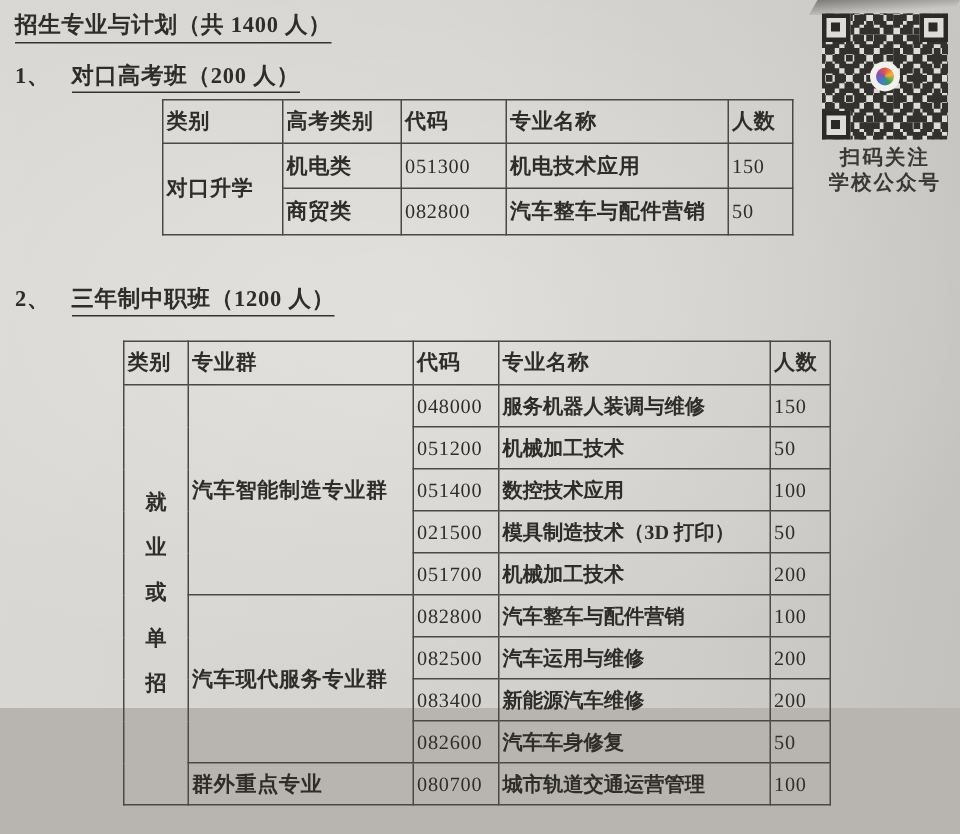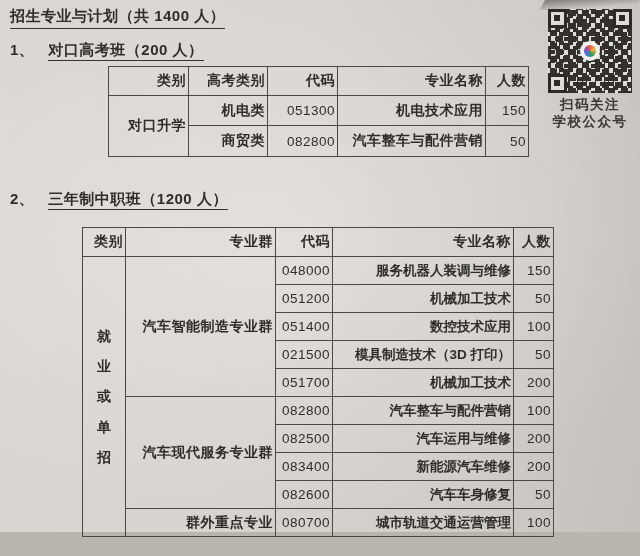--- a/index.html
+++ b/index.html
@@ -3,46 +3,47 @@
 <meta charset="utf-8">
 <style>
   html,body{margin:0;padding:0;}
   body{
     width:640px;height:556px;
     font-family:"Liberation Sans","DejaVu Sans",sans-serif;
     background:#b8b5b1;
     overflow:hidden;
   }
   .paper{
-    position:relative;width:640px;height:532px;
+    position:relative;width:640px;height:472px;
     background:
       radial-gradient(ellipse 90% 70% at 42% 45%, rgba(255,255,255,.28), rgba(255,255,255,0) 75%),
       linear-gradient(100deg,#dad8d4 0%,#d6d4d0 45%,#cfcdc9 75%,#c3c1bd 100%);
     color:#2f2d2a;
+    font-family:Liberation Serif, serif;
   }
   .corner-shadow{
     position:absolute;right:0;top:0;width:95px;height:10px;
     background:linear-gradient(175deg,rgba(60,58,55,.55),rgba(60,58,55,0) 70%);
     transform:skewX(-30deg);transform-origin:top right;
   }
   .page-title{
     position:absolute;left:10px;top:7px;
     font-size:15px;font-weight:700;letter-spacing:.5px;
     border-bottom:1.6px solid #35322f;padding-bottom:2px;
   }
   .sec-heading{position:absolute;font-size:15px;font-weight:700;letter-spacing:.5px;}
   .sec-heading .num{margin-right:14px;}
   .sec-heading .utext{border-bottom:1.6px solid #35322f;padding-bottom:2px;}
   .h1{left:10px;top:41px;}
   .h2{left:10px;top:190px;}
 
   table{border-collapse:collapse;position:absolute;table-layout:fixed;}
   td,th{
     border:1.6px solid #4b4845;
-    text-align:right;vertical-align:middle;
+    text-align:left;vertical-align:middle;
     font-weight:700;font-size:14px;letter-spacing:.5px;
     padding:0 2px;overflow:hidden;white-space:nowrap;
   }
   .num-cell{font-weight:400;letter-spacing:.5px;font-size:13.5px;}
   .t1{left:108px;top:66px;}
   .t2{left:82px;top:227px;}
   .t1 tr{height:30px;} .t1 tr.hdr{height:29px;} .t1 tr.r2{height:31px;}
   .t2 tr{height:28px;} .t2 tr.hdr{height:29px;}
   .t2 td.major{font-size:13.5px;letter-spacing:0;}
   .vert{

